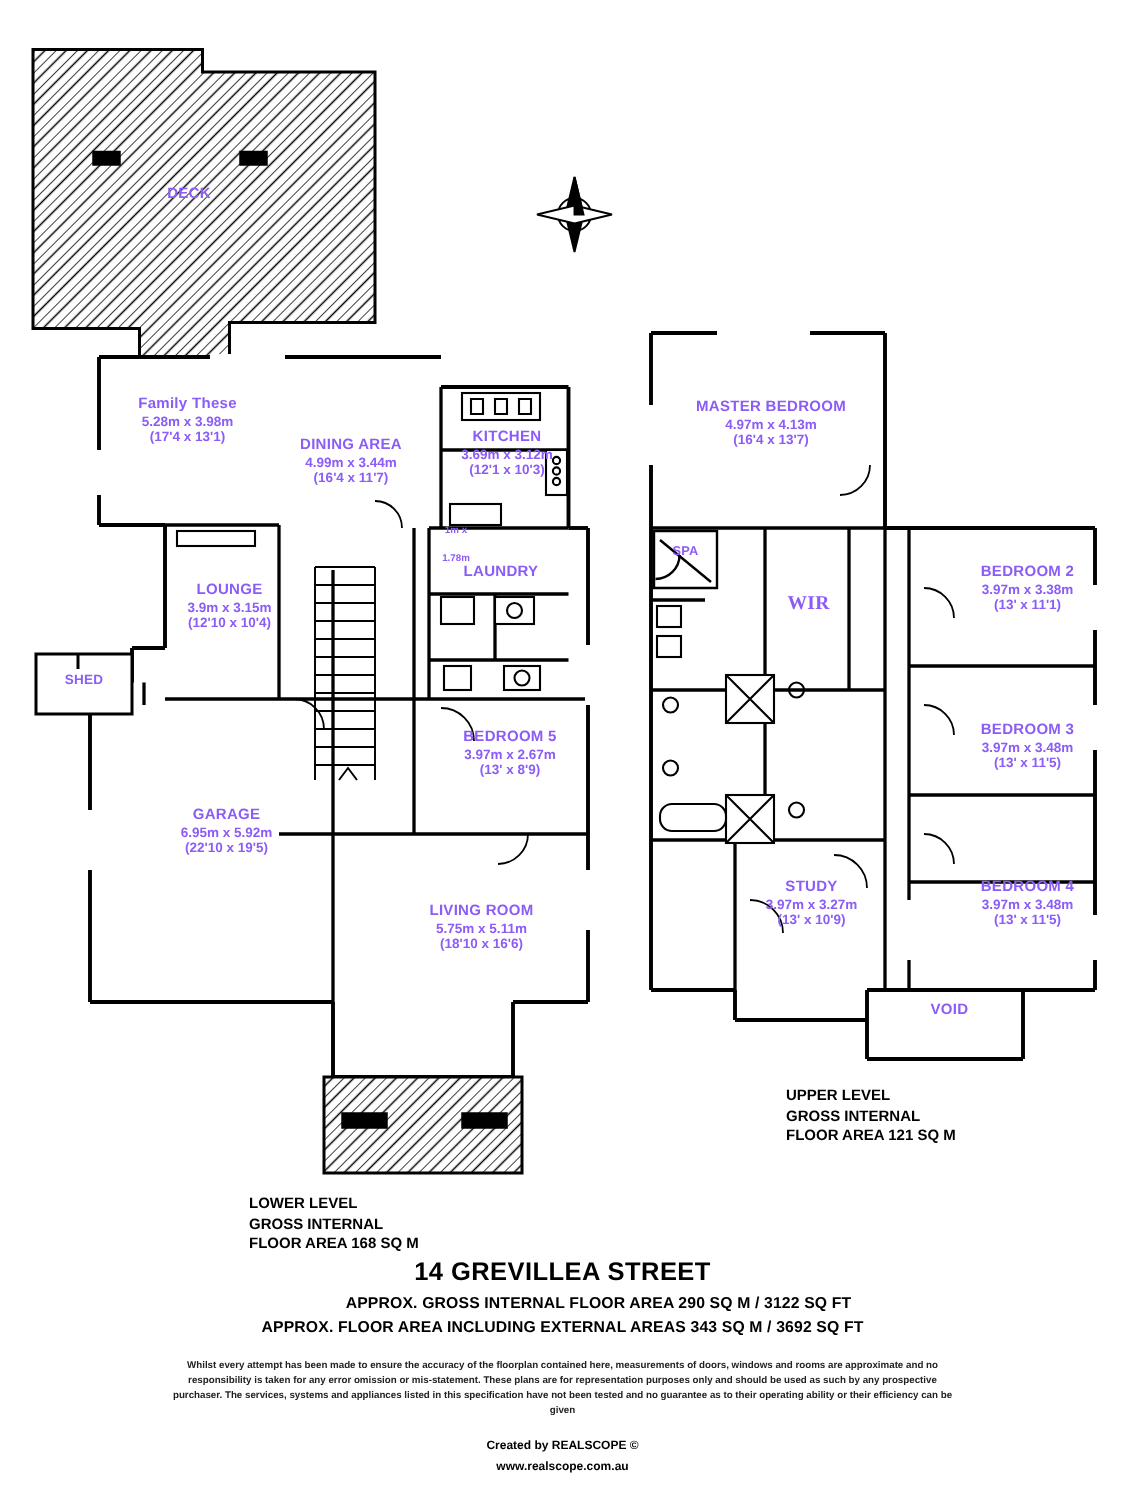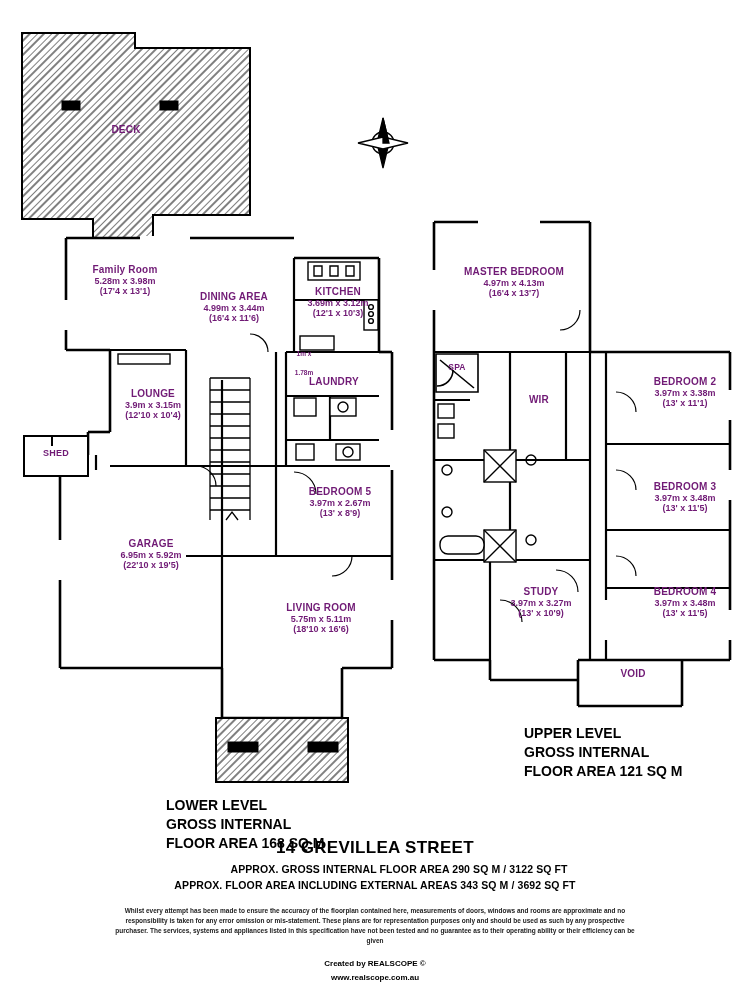--- a/index.html
+++ b/index.html
@@ -1,30 +1,30 @@
 <!DOCTYPE html>
 <html><head>
 <meta charset="utf-8">
 <style>
   html,body{margin:0;padding:0;background:#ffffff;}
   body{width:750px;height:998px;position:relative;font-family:"Liberation Sans",sans-serif;color:#000;}
   #plan{position:absolute;left:0;top:0;width:750px;height:998px;}
 
-  .lbl{position:absolute;text-align:center;line-height:1.18;font-weight:bold;color:#701a75;}
+  .lbl{position:absolute;text-align:center;line-height:1.18;font-weight:bold;color:#8b5cf6;}
   .lbl .n{display:block;font-size:10px;letter-spacing:.2px;}
   .lbl .d{display:block;font-size:9px;font-weight:bold;text-align:center;}
   .tiny{font-size:6.5px;font-weight:bold;line-height:1.15;}
 
   .footer{position:absolute;left:0;width:750px;text-align:center;}
   .f-addr{font-size:17px;font-weight:bold;letter-spacing:.3px;}
   .f-area{font-size:10.5px;font-weight:bold;letter-spacing:.1px;line-height:1.5;}
   .f-disc{font-size:6.5px;font-weight:bold;line-height:1.55;color:#222;width:520px;margin:0 auto;}
   .f-cred{font-size:8px;font-weight:bold;line-height:1.6;}
 
-  .levelbox{position:absolute;text-align:left;font-size:14px;font-weight:bold;line-height:1.35;}
+  .levelbox{position:absolute;text-align:left;font-size:10px;font-weight:bold;line-height:1.35;}
 </style>
 </head>
 <body>
 
 <svg id="plan" viewBox="0 0 750 998" xmlns="http://www.w3.org/2000/svg">
   <defs>
     <pattern id="hatch" width="10" height="10" patternUnits="userSpaceOnUse" patternTransform="rotate(45)">
       <rect width="10" height="10" fill="#ffffff"></rect>
       <path d="M0 0 V10 M5 0 V10" stroke="#000" stroke-width="1"></path>
     </pattern>
@@ -219,29 +219,29 @@
       <path d="M383 118 L389 143 L383 143 Z" fill="#000"></path>
     </g>
   </g>
 </svg>
 
 <div class="lbl" style="left:92px;top:124px;width:68px;">
   <span class="n">DECK</span>
 </div>
 
 <div class="lbl" style="left:62px;top:264px;width:126px;">
-  <span class="n">Family Room</span>
+  <span class="n">Family These</span>
   <span class="d">5.28m x 3.98m</span>
   <span class="d">(17'4 x 13'1)</span>
 </div>
 
 <div class="lbl" style="left:176px;top:291px;width:116px;">
   <span class="n">DINING AREA</span>
   <span class="d">4.99m x 3.44m</span>
-  <span class="d">(16'4 x 11'6)</span>
+  <span class="d">(16'4 x 11'7)</span>
 </div>
 
 <div class="lbl" style="left:296px;top:286px;width:84px;">
   <span class="n">KITCHEN</span>
   <span class="d">3.69m x 3.12m</span>
   <span class="d">(12'1 x 10'3)</span>
 </div>
 
 <div class="lbl" style="left:104px;top:388px;width:98px;">
   <span class="n">LOUNGE</span>
@@ -284,21 +284,21 @@
   <span class="n">MASTER BEDROOM</span>
   <span class="d">4.97m x 4.13m</span>
   <span class="d">(16'4 x 13'7)</span>
 </div>
 
 <div class="lbl" style="left:437px;top:362px;width:40px;">
   <span class="n" style="font-size:8.5px;">SPA</span>
 </div>
 
 <div class="lbl" style="left:513px;top:394px;width:52px;">
-  <span class="n" style="font-size:10px;">WIR</span>
+  <span class="n" style="font-size:13px;font-family:Liberation Serif, serif;">WIR</span>
 </div>
 
 <div class="lbl" style="left:636px;top:376px;width:98px;">
   <span class="n">BEDROOM 2</span>
   <span class="d">3.97m x 3.38m</span>
   <span class="d">(13' x 11'1)</span>
 </div>
 
 <div class="lbl" style="left:636px;top:481px;width:98px;">
   <span class="n">BEDROOM 3</span>

